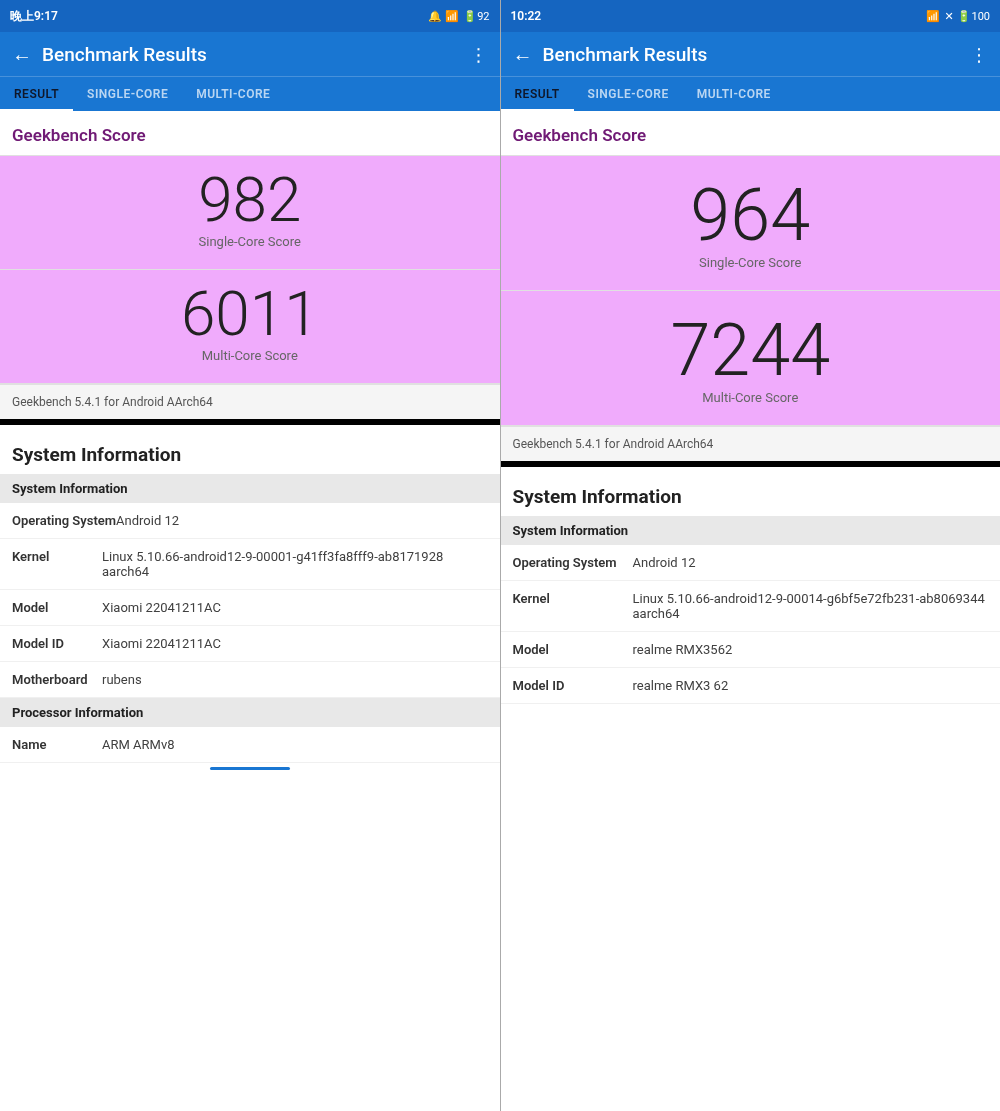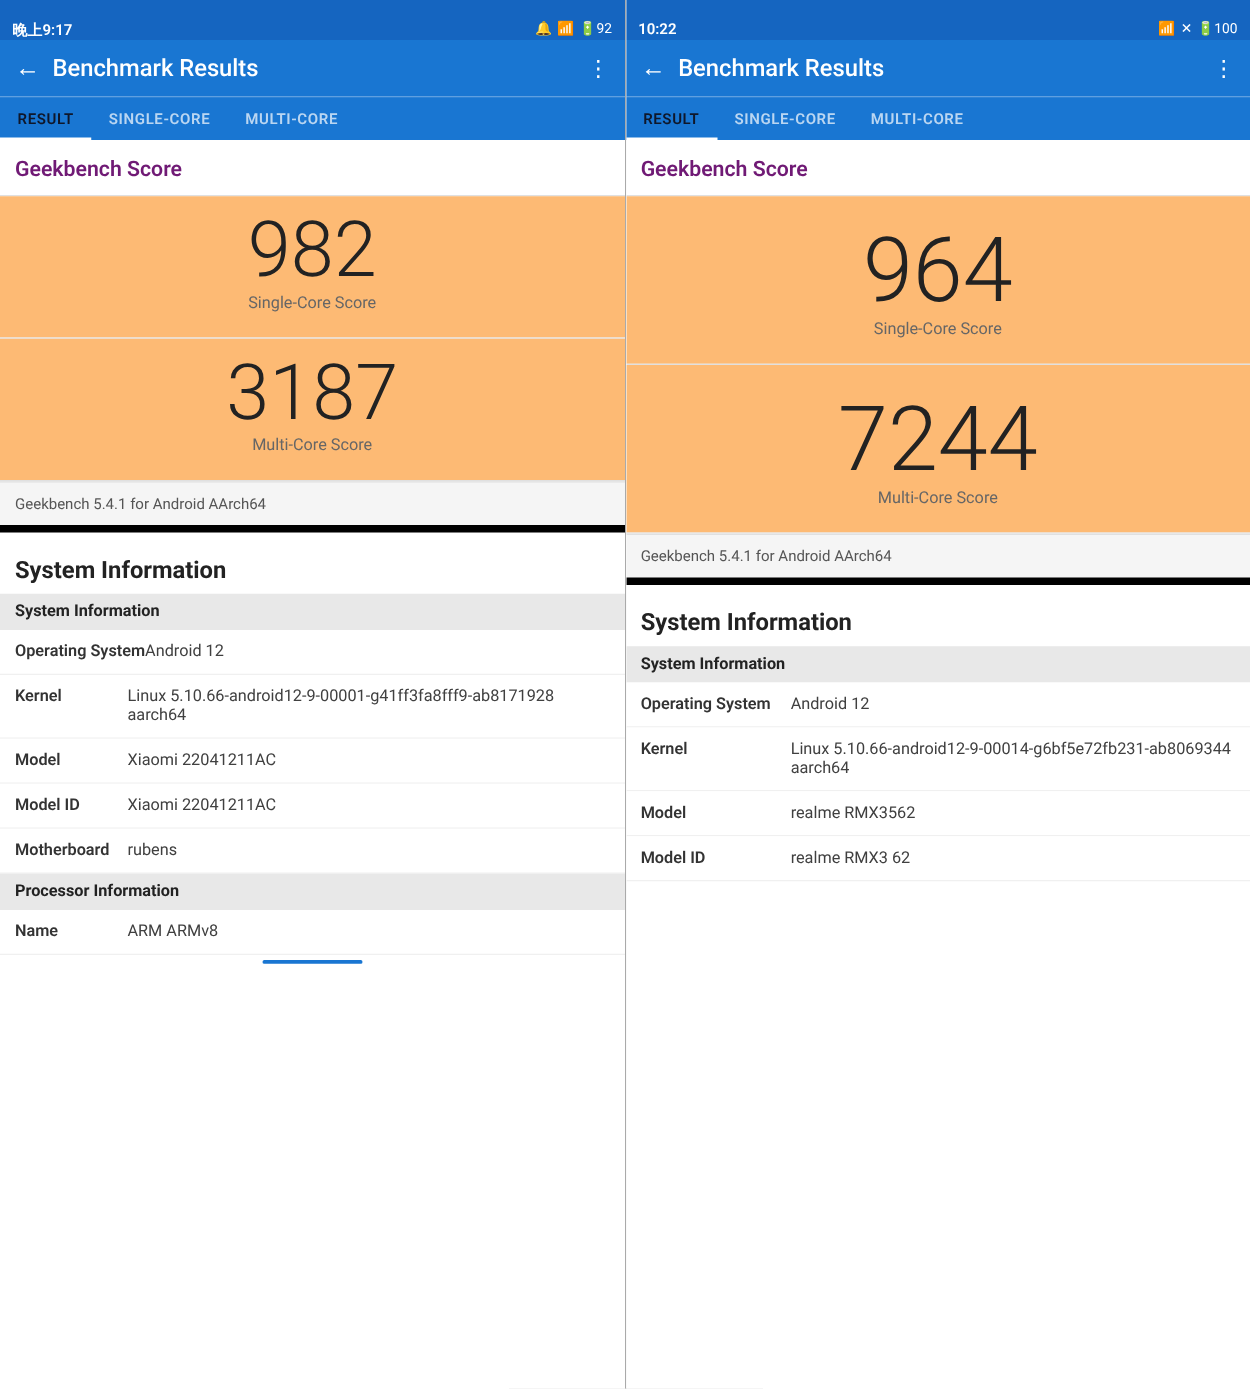--- a/index.html
+++ b/index.html
@@ -20,21 +20,21 @@
     .phone-panel.left {
       border-right: 1px solid #aaa;
     }
     .status-bar {
       background: #1565c0;
       color: #fff;
       font-size: 12px;
       padding: 16px 10px;
       display: flex;
       justify-content: space-between;
-      align-items: flex-start;
+      align-items: center;
       height: 24px;
     }
     .status-bar .time { font-weight: 600; }
     .status-icons { display: flex; gap: 4px; align-items: center; font-size: 11px; }
     .header {
       background: #1976d2;
       color: #fff;
       padding: 10px 12px;
       display: flex;
       align-items: center;
@@ -84,21 +84,21 @@
     .section-header {
       padding: 14px 12px 10px;
       background: #fff;
     }
     .section-header h2 {
       font-size: 17px;
       font-weight: 600;
       color: #701a75;
     }
     .score-block {
-      background: #fdba74;
+      background: #f0abfc;
       display: flex;
       flex-direction: column;
       align-items: center;
       padding: 10px 0 6px;
     }
     .score-number {
       font-size: 62px;
       font-weight: 300;
       color: #222;
       line-height: 1.1;
@@ -200,21 +200,21 @@
     </div>
     <div class="divider"></div>
 
     <div class="score-block">
       <div class="score-number">982</div>
       <div class="score-label">Single-Core Score</div>
     </div>
     <div class="divider"></div>
 
     <div class="score-block">
-      <div class="score-number">3187</div>
+      <div class="score-number">6011</div>
       <div class="score-label">Multi-Core Score</div>
     </div>
     <div class="divider"></div>
 
     <div class="geekbench-note">Geekbench 5.4.1 for Android AArch64</div>
 
     <div class="sys-info-title">System Information</div>
 
     <div class="info-section-header">System Information</div>
 

